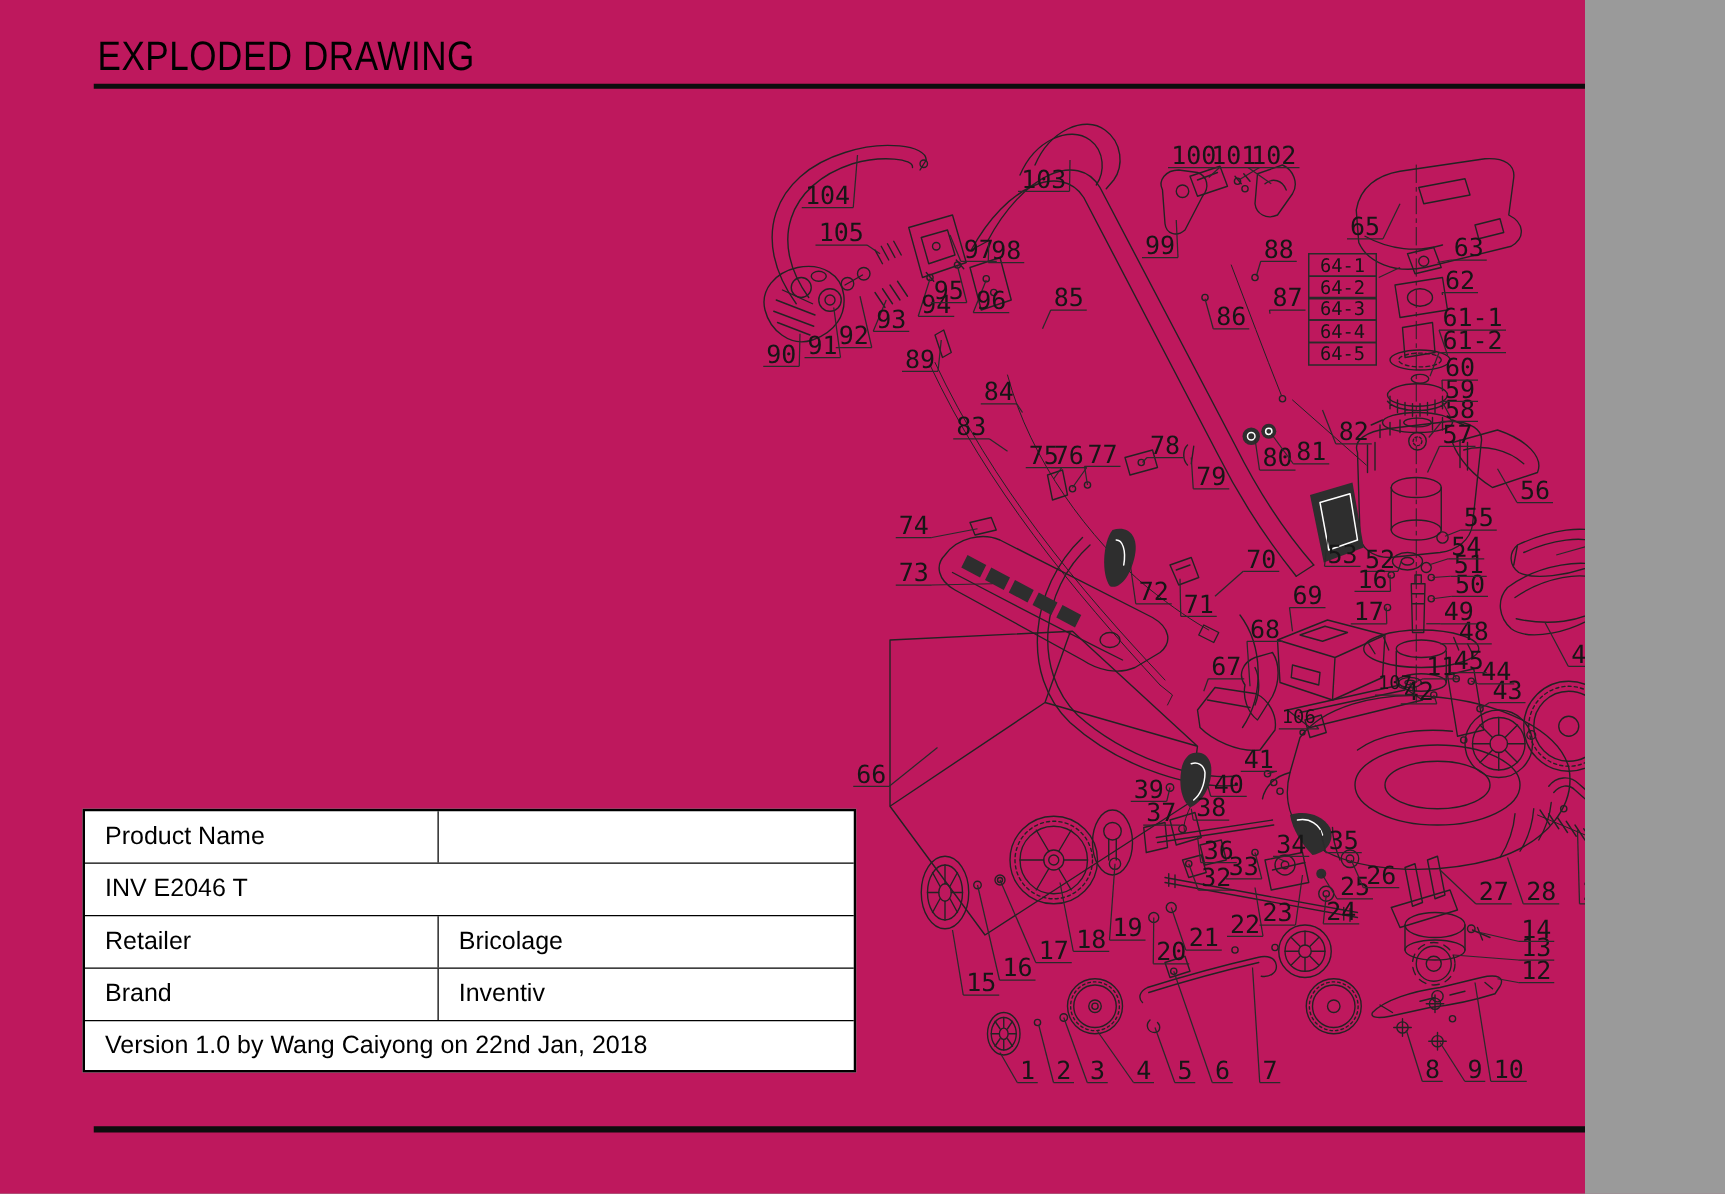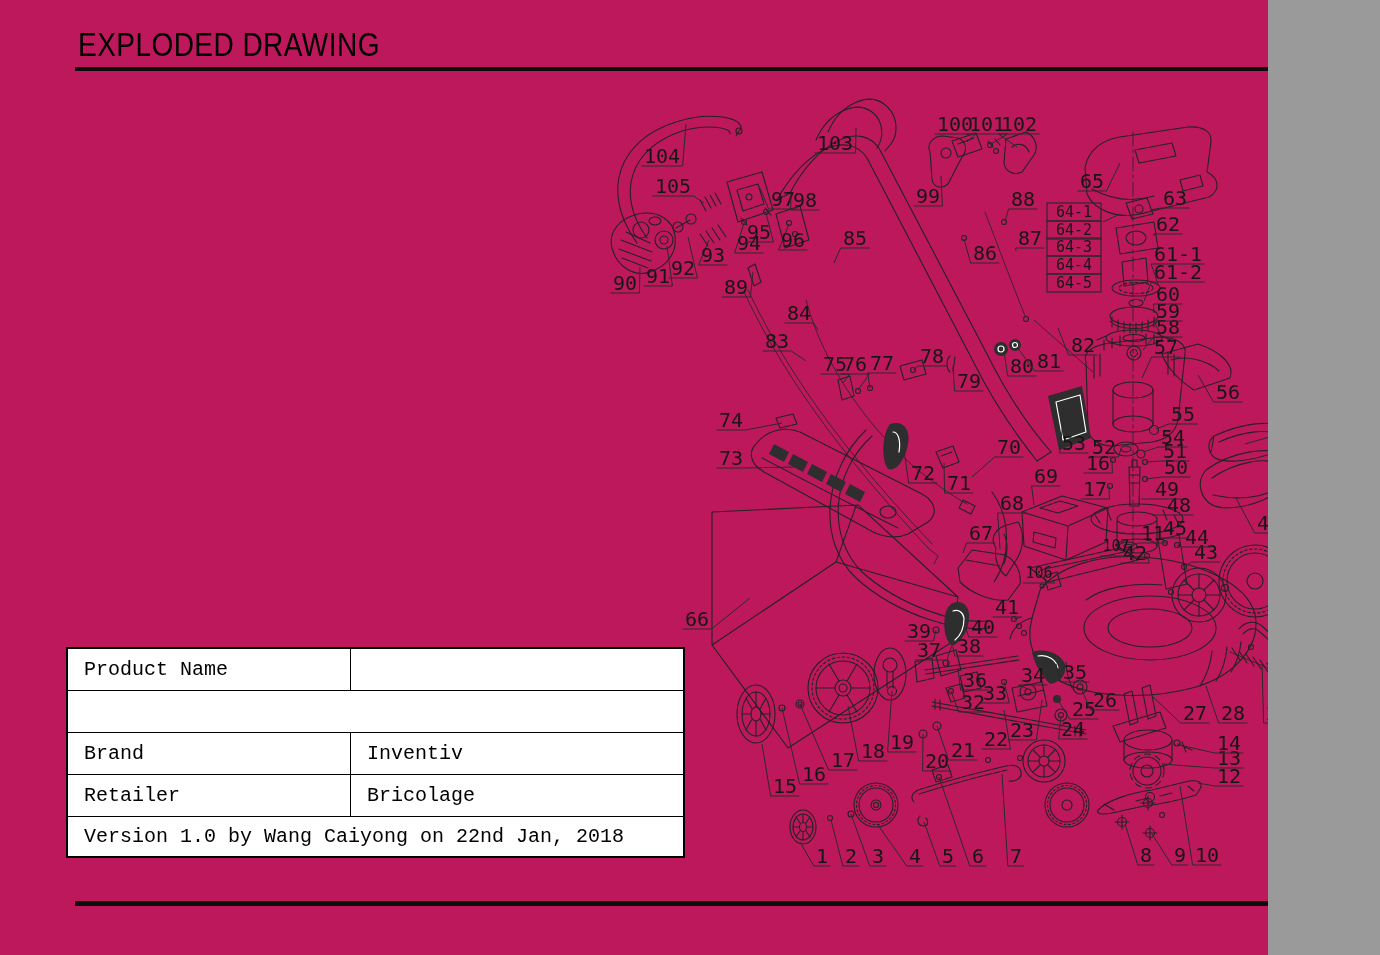--- a/index.html
+++ b/index.html
@@ -5,21 +5,21 @@
   html,body{margin:0;padding:0;background:#9a9a9a}
   .page{position:relative;width:1268px;height:955px;background:#be185d;overflow:hidden;
         font-family:"Liberation Sans",sans-serif}
   .title{position:absolute;left:78px;top:26px;font-size:33px;font-weight:500;color:#000;
          letter-spacing:.5px;white-space:nowrap;transform:scaleX(.85);transform-origin:0 50%}
   .rule{position:absolute;background:#0d0d0d}
   .rule-top{left:75px;top:67px;width:1197px;height:4px}
   .rule-bottom{left:75px;top:901px;width:1196px;height:5px}
   .pagenum{position:absolute;left:1281px;top:866px;font-size:38px;color:#000}
   .info{position:absolute;left:66px;top:647px;width:615px;border:2px solid #000;background:#fff;
-        font-family:Liberation Mono, monospace;font-size:20px;color:#000}
+        font-family:Liberation Sans, sans-serif;font-size:20px;color:#000}
   .trow{display:flex;border-bottom:1.5px solid #000;height:41px;align-items:stretch}
   .tlabel{width:266px;padding-left:16px;border-right:1.5px solid #000;display:flex;align-items:center;white-space:pre}
   .tvalue{padding-left:16px;display:flex;align-items:center;white-space:pre}
   .tfoot{height:39px;display:flex;align-items:center;padding-left:16px;white-space:pre}
   svg{position:absolute;left:0;top:0}
   .ln path,.ln circle,.ln ellipse,.ln line,.ln rect{fill:none;stroke:#232323;stroke-width:1.1;
       stroke-linecap:round;stroke-linejoin:round}
   .ln .fill{fill:#2e2e2e;stroke:none}
   .ln .wln{stroke:#fff;stroke-width:1.2;fill:none}
   .ln .thin{stroke-width:.8}
@@ -859,27 +859,28 @@
           <text x="1095" y="496.2" class="lbl" font-size="20">17</text>
         </g>
       </g>
   </svg>
 
   <div class="info">
       <div class="trow">
         <div class="tlabel">Product Name</div>
       </div>
       <div class="trow">
+        <div class="tvalue">INV E2046 T</div>
+      </div>
+      <div class="trow">
+        <div class="tlabel">Retailer</div>
+        <div class="tvalue">Bricolage</div>
       </div>
       <div class="trow">
         <div class="tlabel">Brand</div>
         <div class="tvalue">Inventiv</div>
       </div>
-      <div class="trow">
-        <div class="tlabel">Retailer</div>
-        <div class="tvalue">Bricolage</div>
-      </div>
       <div class="tfoot">Version 1.0 by Wang Caiyong on 22nd Jan, 2018</div>
     </div>
 
   <div class="rule rule-bottom"></div>
   <div class="pagenum">1</div>
 </div>
 
 </body></html>

